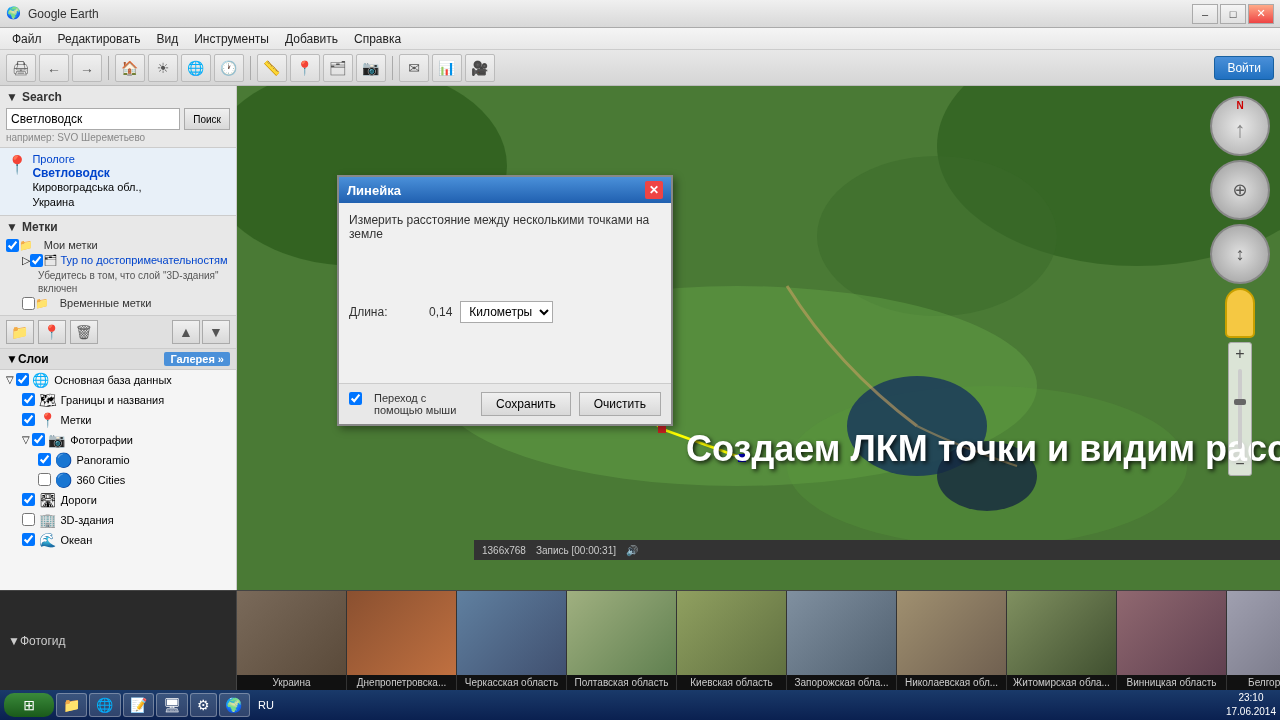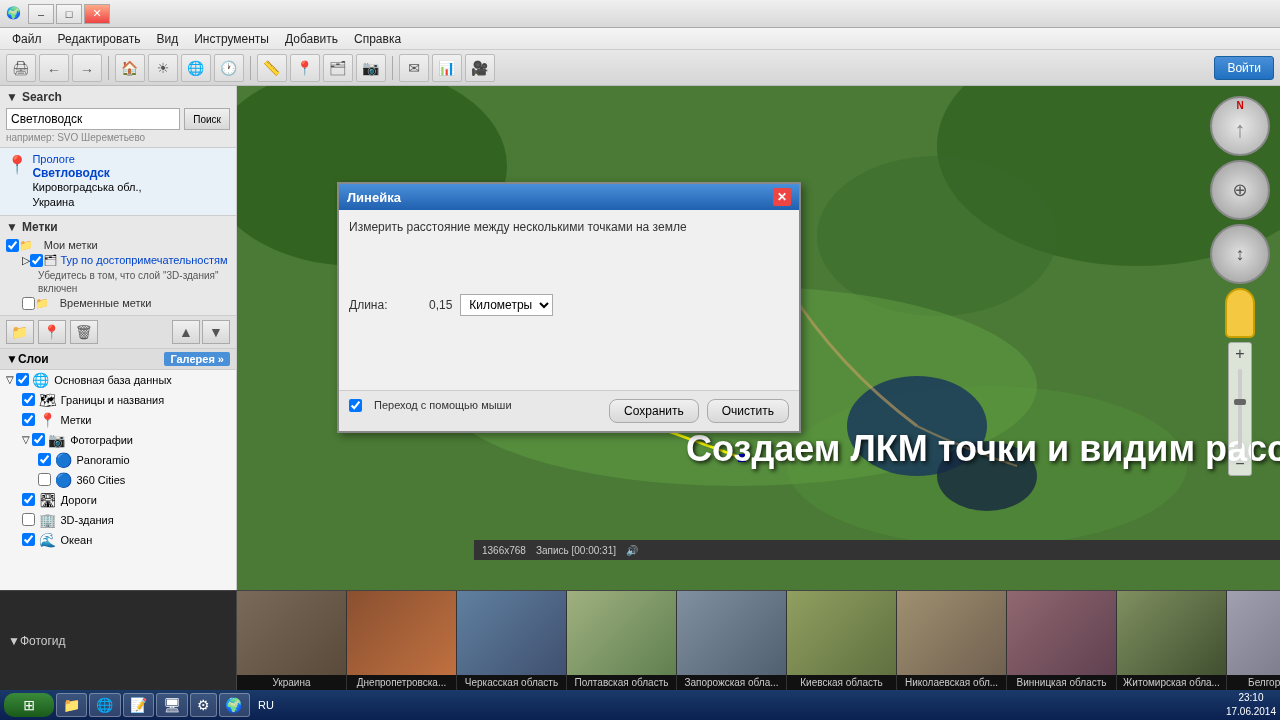--- a/index.html
+++ b/index.html
@@ -306,23 +306,23 @@
       background: #666;
       border-radius: 2px;
       position: absolute;
       left: -4px;
       top: 30px;
     }
 
     
     .dialog {
       position: absolute;
-      top: 96px;
+      top: 89px;
       left: 100px;
-      width: 464px;
+      width: 336px;
       background: #f0f0f0;
       border: 2px solid #888;
       box-shadow: 3px 3px 8px rgba(0,0,0,0.4);
       z-index: 100;
     }
     .dialog-title {
       background: linear-gradient(to bottom, #4a90d9, #2060b0);
       color: white;
       padding: 4px 8px;
       display: flex;
@@ -396,21 +396,21 @@
       border-top: 1px solid #ccc;
     }
     .dialog-checkbox { margin-right: 4px; }
     .dialog-checkbox-label { font-size: 11px; color: #333; flex: 1; }
     .dialog-btn {
       padding: 4px 14px;
       background: linear-gradient(to bottom, #f0f0f0, #d8d8d8);
       border: 1px solid #aaa;
       font-size: 12px;
       cursor: pointer;
-      border-radius: 8px;
+      border-radius: 0;
     }
 
     
     .photo-strip {
       height: 100px;
       background: #1a1a1a;
       display: flex;
       align-items: stretch;
       border-top: 1px solid #444;
       flex-shrink: 0;
@@ -525,20 +525,21 @@
     .thumb-nikolaev { background: linear-gradient(135deg, #a09070, #706050); }
     .thumb-vinnitsa { background: linear-gradient(135deg, #906870, #604050); }
     .thumb-zhitomir { background: linear-gradient(135deg, #809060, #405030); }
     .thumb-belgorod { background: linear-gradient(135deg, #a0a0b0, #707080); }
   </style>
 </head>
 <body>
 
 <div class="title-bar">
   <span class="title-bar-icon">🌍</span>
+  <span class="title-bar-text">Google Earth</span>
   <div class="title-bar-controls">
     <div class="title-btn">–</div>
     <div class="title-btn">□</div>
     <div class="title-btn close">✕</div>
   </div>
 </div>
 
 <div class="menu-bar">
   <div class="menu-item">Файл</div>
   <div class="menu-item">Редактировать</div>
@@ -750,21 +751,21 @@
 
     <div class="dialog">
       <div class="dialog-title">
         <span>Линейка</span>
         <div class="dialog-close">✕</div>
       </div>
       <div class="dialog-content">
         <div class="dialog-description">Измерить расстояние между несколькими точками на земле</div>
         <div class="dialog-field">
           <span class="dialog-label">Длина:</span>
-          <span class="dialog-value">0,15</span>
+          <span class="dialog-value">0,14</span>
           <select class="dialog-select">
             <option>Километры</option>
             <option>Метры</option>
             <option>Мили</option>
             <option>Футы</option>
           </select>
         </div>
       </div>
       <div class="dialog-footer">
         <input type="checkbox" checked="" class="dialog-checkbox" style="">
@@ -798,38 +799,38 @@
     </div>
     <div class="photo-item">
       <div class="photo-thumb thumb-cherkasy" style="width:100%;flex:1;"></div>
       <div class="photo-label">Черкасская область</div>
     </div>
     <div class="photo-item">
       <div class="photo-thumb thumb-poltava" style="width:100%;flex:1;"></div>
       <div class="photo-label">Полтавская область</div>
     </div>
     <div class="photo-item">
+      <div class="photo-thumb thumb-kiev" style="width:100%;flex:1;"></div>
+      <div class="photo-label">Киевская область</div>
+    </div>
+    <div class="photo-item">
       <div class="photo-thumb thumb-zaporozhye" style="width:100%;flex:1;"></div>
       <div class="photo-label">Запорожская обла...</div>
     </div>
     <div class="photo-item">
-      <div class="photo-thumb thumb-kiev" style="width:100%;flex:1;"></div>
-      <div class="photo-label">Киевская область</div>
-    </div>
-    <div class="photo-item">
       <div class="photo-thumb thumb-nikolaev" style="width:100%;flex:1;"></div>
       <div class="photo-label">Николаевская обл...</div>
     </div>
     <div class="photo-item">
+      <div class="photo-thumb thumb-zhitomir" style="width:100%;flex:1;"></div>
+      <div class="photo-label">Житомирская обла...</div>
+    </div>
+    <div class="photo-item">
       <div class="photo-thumb thumb-vinnitsa" style="width:100%;flex:1;"></div>
       <div class="photo-label">Винницкая область</div>
-    </div>
-    <div class="photo-item">
-      <div class="photo-thumb thumb-zhitomir" style="width:100%;flex:1;"></div>
-      <div class="photo-label">Житомирская обла...</div>
     </div>
     <div class="photo-item">
       <div class="photo-thumb thumb-belgorod" style="width:100%;flex:1;"></div>
       <div class="photo-label">Белгородска...</div>
     </div>
   </div>
 </div>
 
 <div class="taskbar">
   <div class="start-btn">

